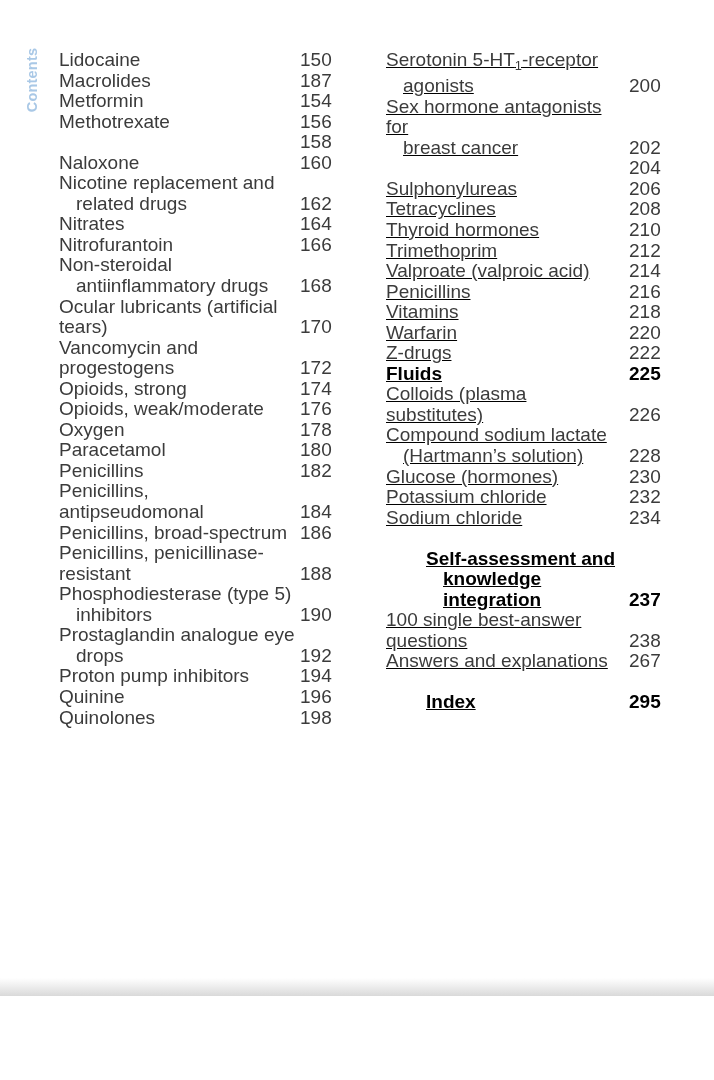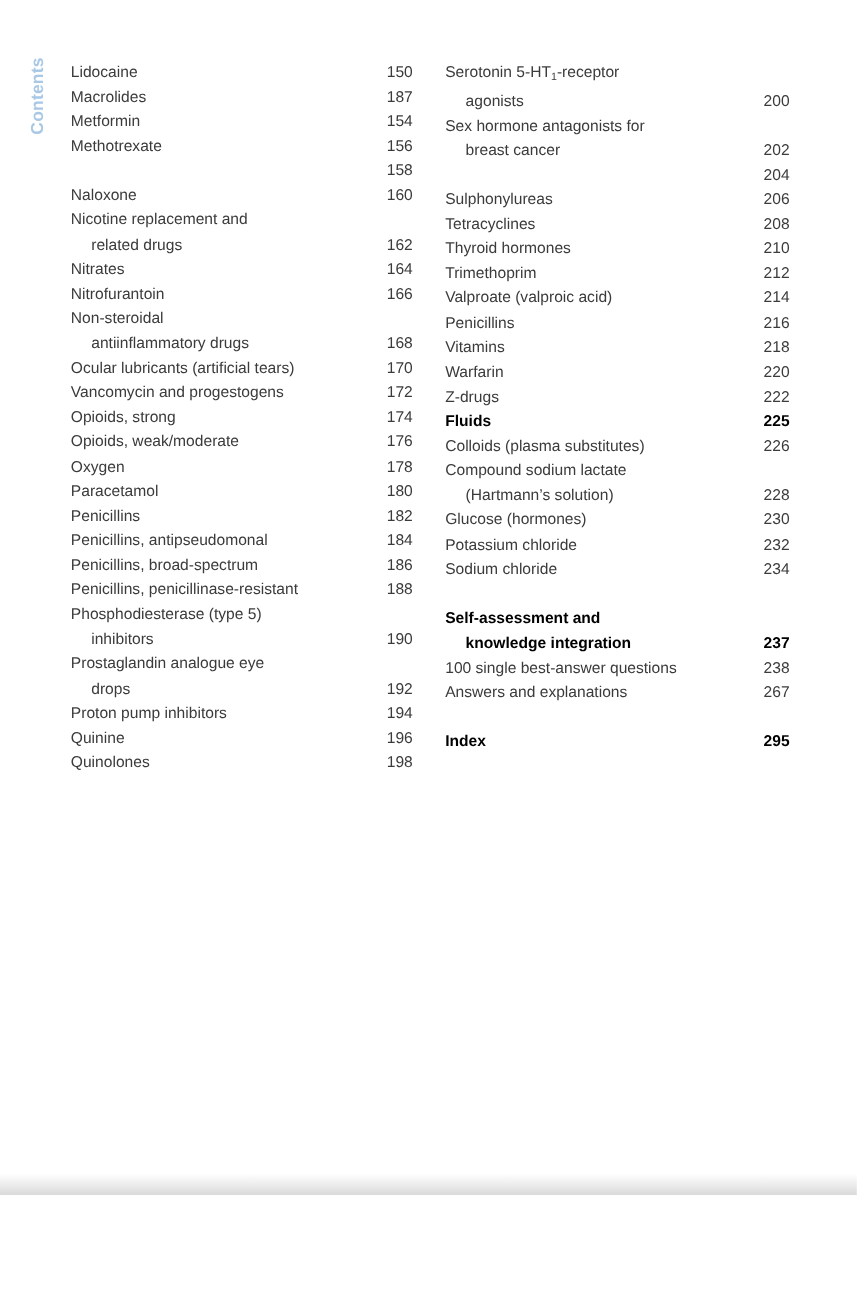--- a/index.html
+++ b/index.html
@@ -50,54 +50,54 @@
     letter-spacing: 0.2px;
     white-space: nowrap;
   }
 
   
   .toc-col {
     position: absolute;
     top: 50px;
   }
   #col-left  { left: 59px;  width: 285px; }
-  #col-right { left: 371px; width: 287px; }
+  #col-right { left: 386px; width: 287px; text-decoration: underline; }
 
   .toc-entry {
     position: relative;
     display: block;
     min-height: 20.55px;
-    font-size: 13px;
+    font-size: 19px;
     color: #3b3b3b;
     line-height: 20.55px;
     padding-right: 46px;
     box-sizing: border-box;
   }
   .toc-entry .title {
     display: block;
     white-space: pre-line;
   }
   .toc-entry .title .cont {
     display: block;
     padding-left: 17px;
   }
   .toc-entry .page {
     position: absolute;
     right: 0;
     bottom: 0;
     width: 44px;
-    text-align: right;
+    text-align: left;
     color: #3b3b3b;
   }
   .toc-entry.bold,
   .toc-entry.bold .page {
     font-weight: bold;
     color: #000000;
   }
-  .toc-entry.spacer-before { margin-top: 20.5px; }
+  .toc-entry.spacer-before { margin-top: 20.5px; margin-left: 40px; }
 
   sub { font-size: 0.68em; vertical-align: -0.28em; }
 
   
   #footer {
     position: absolute;
     left: 0;
     top: 996px;
     width: 714px;
     height: 84px;

